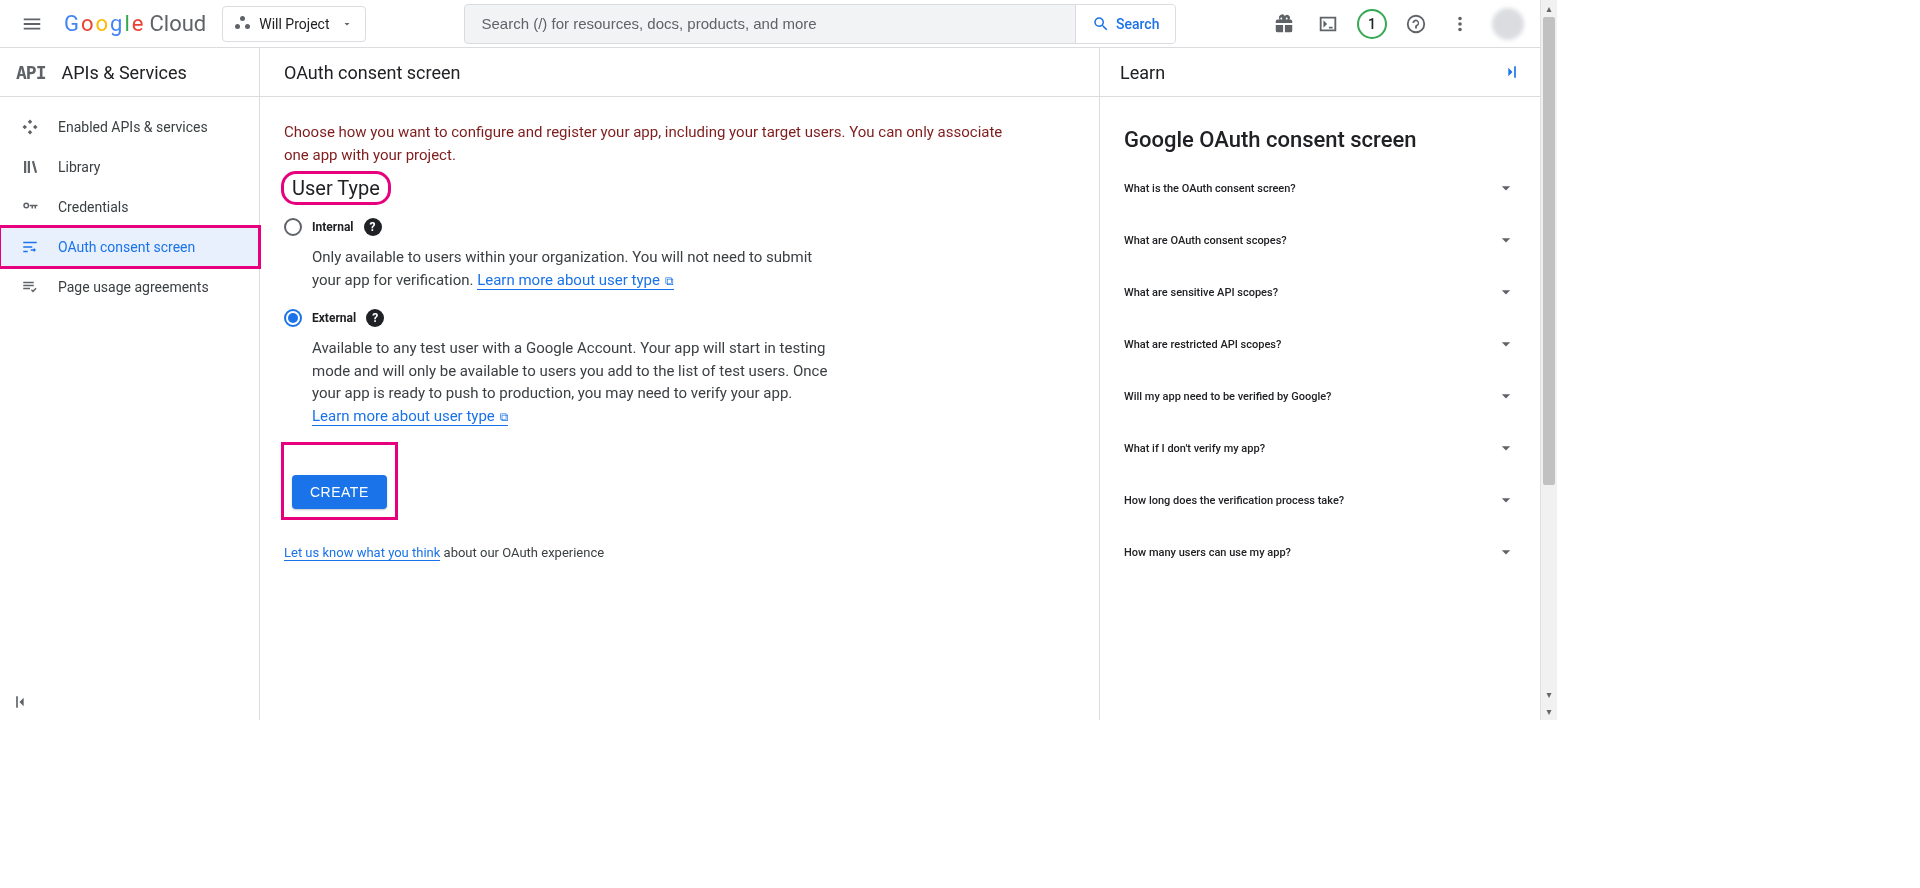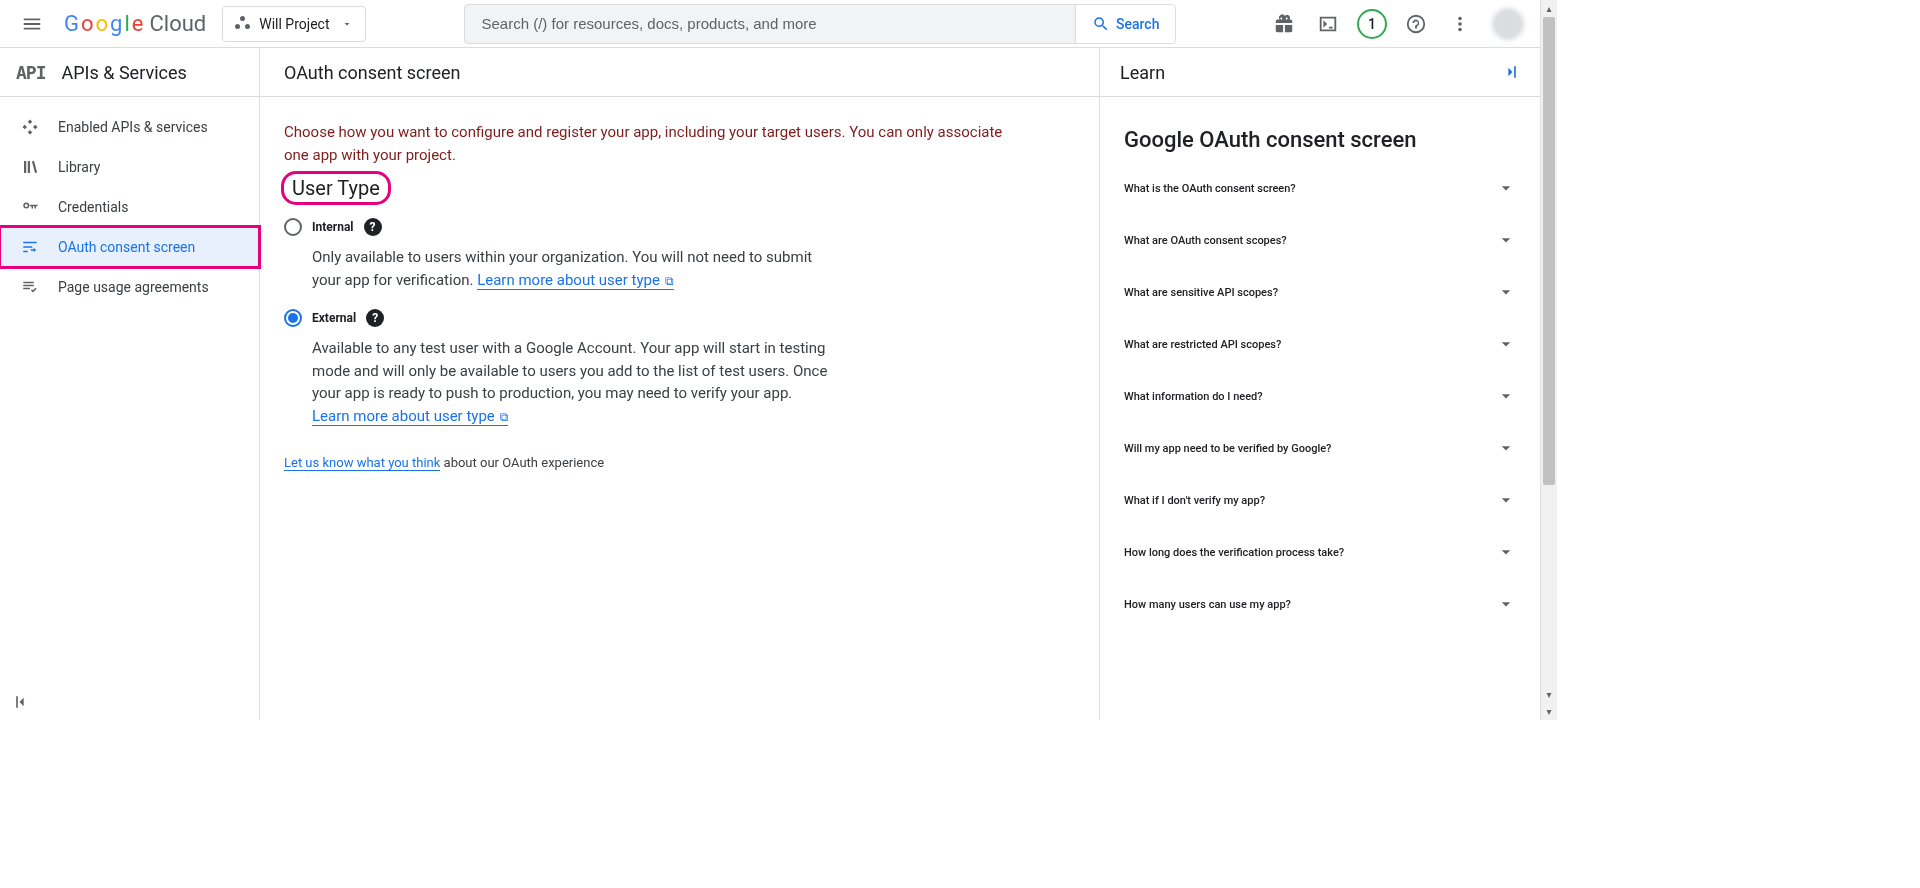--- a/index.html
+++ b/index.html
@@ -423,20 +423,23 @@
           <div class="radio-row">
             <span class="radio selected"></span>
             <span class="radio-label">External</span>
             <span class="help-icon">?</span>
           </div>
           <div class="radio-desc">
             <span>Available to any test user with a Google Account. Your app will start in testing mode and will only be available to users you add to the list of test users. Once your app is ready to push to production, you may need to verify your app. </span><a class="link"><span>Learn more about user type</span><span class="ext-icon"> ⧉</span></a>
           </div>
         </div>
 
+        <div class="create-wrap highlighted">
+          <button class="create-btn">CREATE</button>
+        </div>
 
         <div class="feedback">
           <a class="link">Let us know what you think</a><span> about our OAuth experience</span>
         </div>
       </div>
     </div>
 
     <div class="learn">
       <div class="learn-header">
         <span>Learn</span>
@@ -474,28 +477,20 @@
         </div>
         <div class="accordion-item">
           <span>What are restricted API scopes?</span>
           <span class="chev">
                 <svg width="20" height="20" viewBox="0 0 24 24">
                   <path fill="currentColor" d="M7 10l5 5 5-5z"></path>
                 </svg>
               </span>
         </div>
 
-        <div class="accordion-item">
-          <span>What information do I need?</span>
-          <span class="chev">
-                <svg width="20" height="20" viewBox="0 0 24 24">
-                  <path fill="currentColor" d="M7 10l5 5 5-5z"></path>
-                </svg>
-              </span>
-        </div>
         <div class="accordion-item">
           <span>Will my app need to be verified by Google?</span>
           <span class="chev">
                 <svg width="20" height="20" viewBox="0 0 24 24">
                   <path fill="currentColor" d="M7 10l5 5 5-5z"></path>
                 </svg>
               </span>
         </div>
         <div class="accordion-item">
           <span>What if I don't verify my app?</span>

